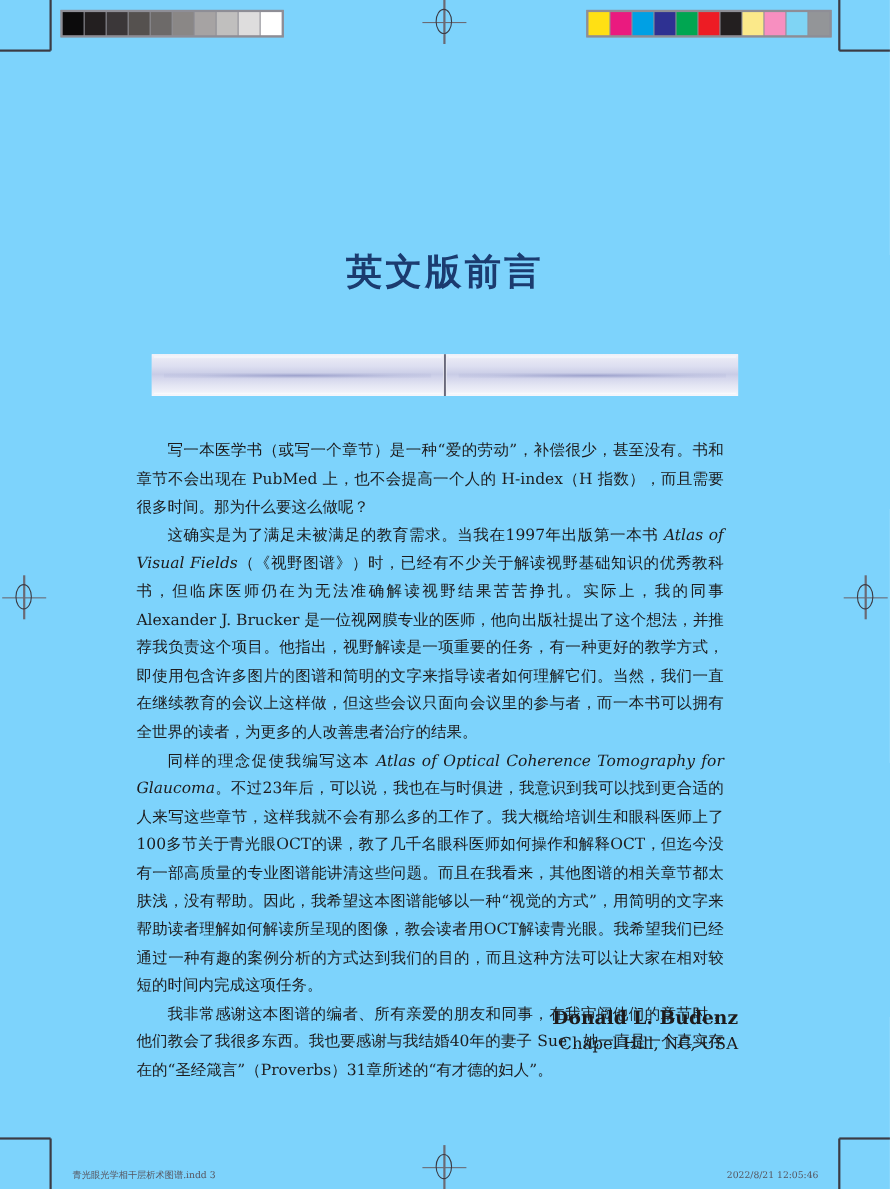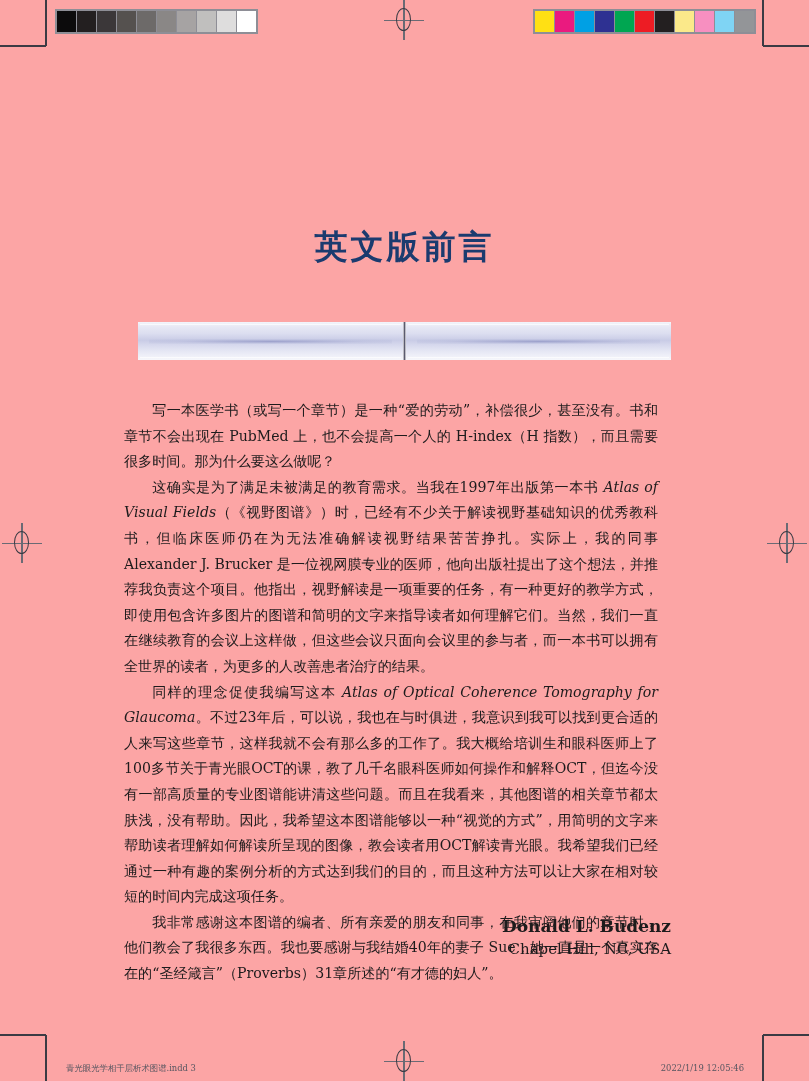--- a/index.html
+++ b/index.html
@@ -13,21 +13,21 @@
     position: relative;
     overflow: hidden;
     font-family: "DejaVu Serif", "Liberation Serif", serif;
     color: #231f20;
   }
 
   
   .page {
     position: absolute;
     inset: 0;
-    background: #fca5a5;
+    background: #7dd3fc;
   }
 
   
   .crop {
     position: absolute;
     width: 58px;
     height: 58px;
   }
   .crop .h, .crop .v {
     position: absolute;
@@ -291,15 +291,15 @@
       <p>同样的理念促使我编写这本 <span class="it">Atlas of Optical Coherence Tomography for Glaucoma</span>。不过23年后，可以说，我也在与时俱进，我意识到我可以找到更合适的人来写这些章节，这样我就不会有那么多的工作了。我大概给培训生和眼科医师上了100多节关于青光眼OCT的课，教了几千名眼科医师如何操作和解释OCT，但迄今没有一部高质量的专业图谱能讲清这些问题。而且在我看来，其他图谱的相关章节都太肤浅，没有帮助。因此，我希望这本图谱能够以一种“视觉的方式”，用简明的文字来帮助读者理解如何解读所呈现的图像，教会读者用OCT解读青光眼。我希望我们已经通过一种有趣的案例分析的方式达到我们的目的，而且这种方法可以让大家在相对较短的时间内完成这项任务。</p>
       <p>我非常感谢这本图谱的编者、所有亲爱的朋友和同事，在我审阅他们的章节时，他们教会了我很多东西。我也要感谢与我结婚40年的妻子 Sue，她一直是一个真实存在的“圣经箴言”（Proverbs）31章所述的“有才德的妇人”。</p>
     </div>
 
   <div class="sign">
     <div class="name">Donald L. Budenz</div>
     <div class="place">Chapel Hill, NC, USA</div>
   </div>
 
   <div class="slug slug-left">青光眼光学相干层析术图谱.indd   3</div>
-  <div class="slug slug-right">2022/1/19   12:05:46</div>
+  <div class="slug slug-right">2022/8/21   12:05:46</div>
 
 </div>
 
 </body></html>

